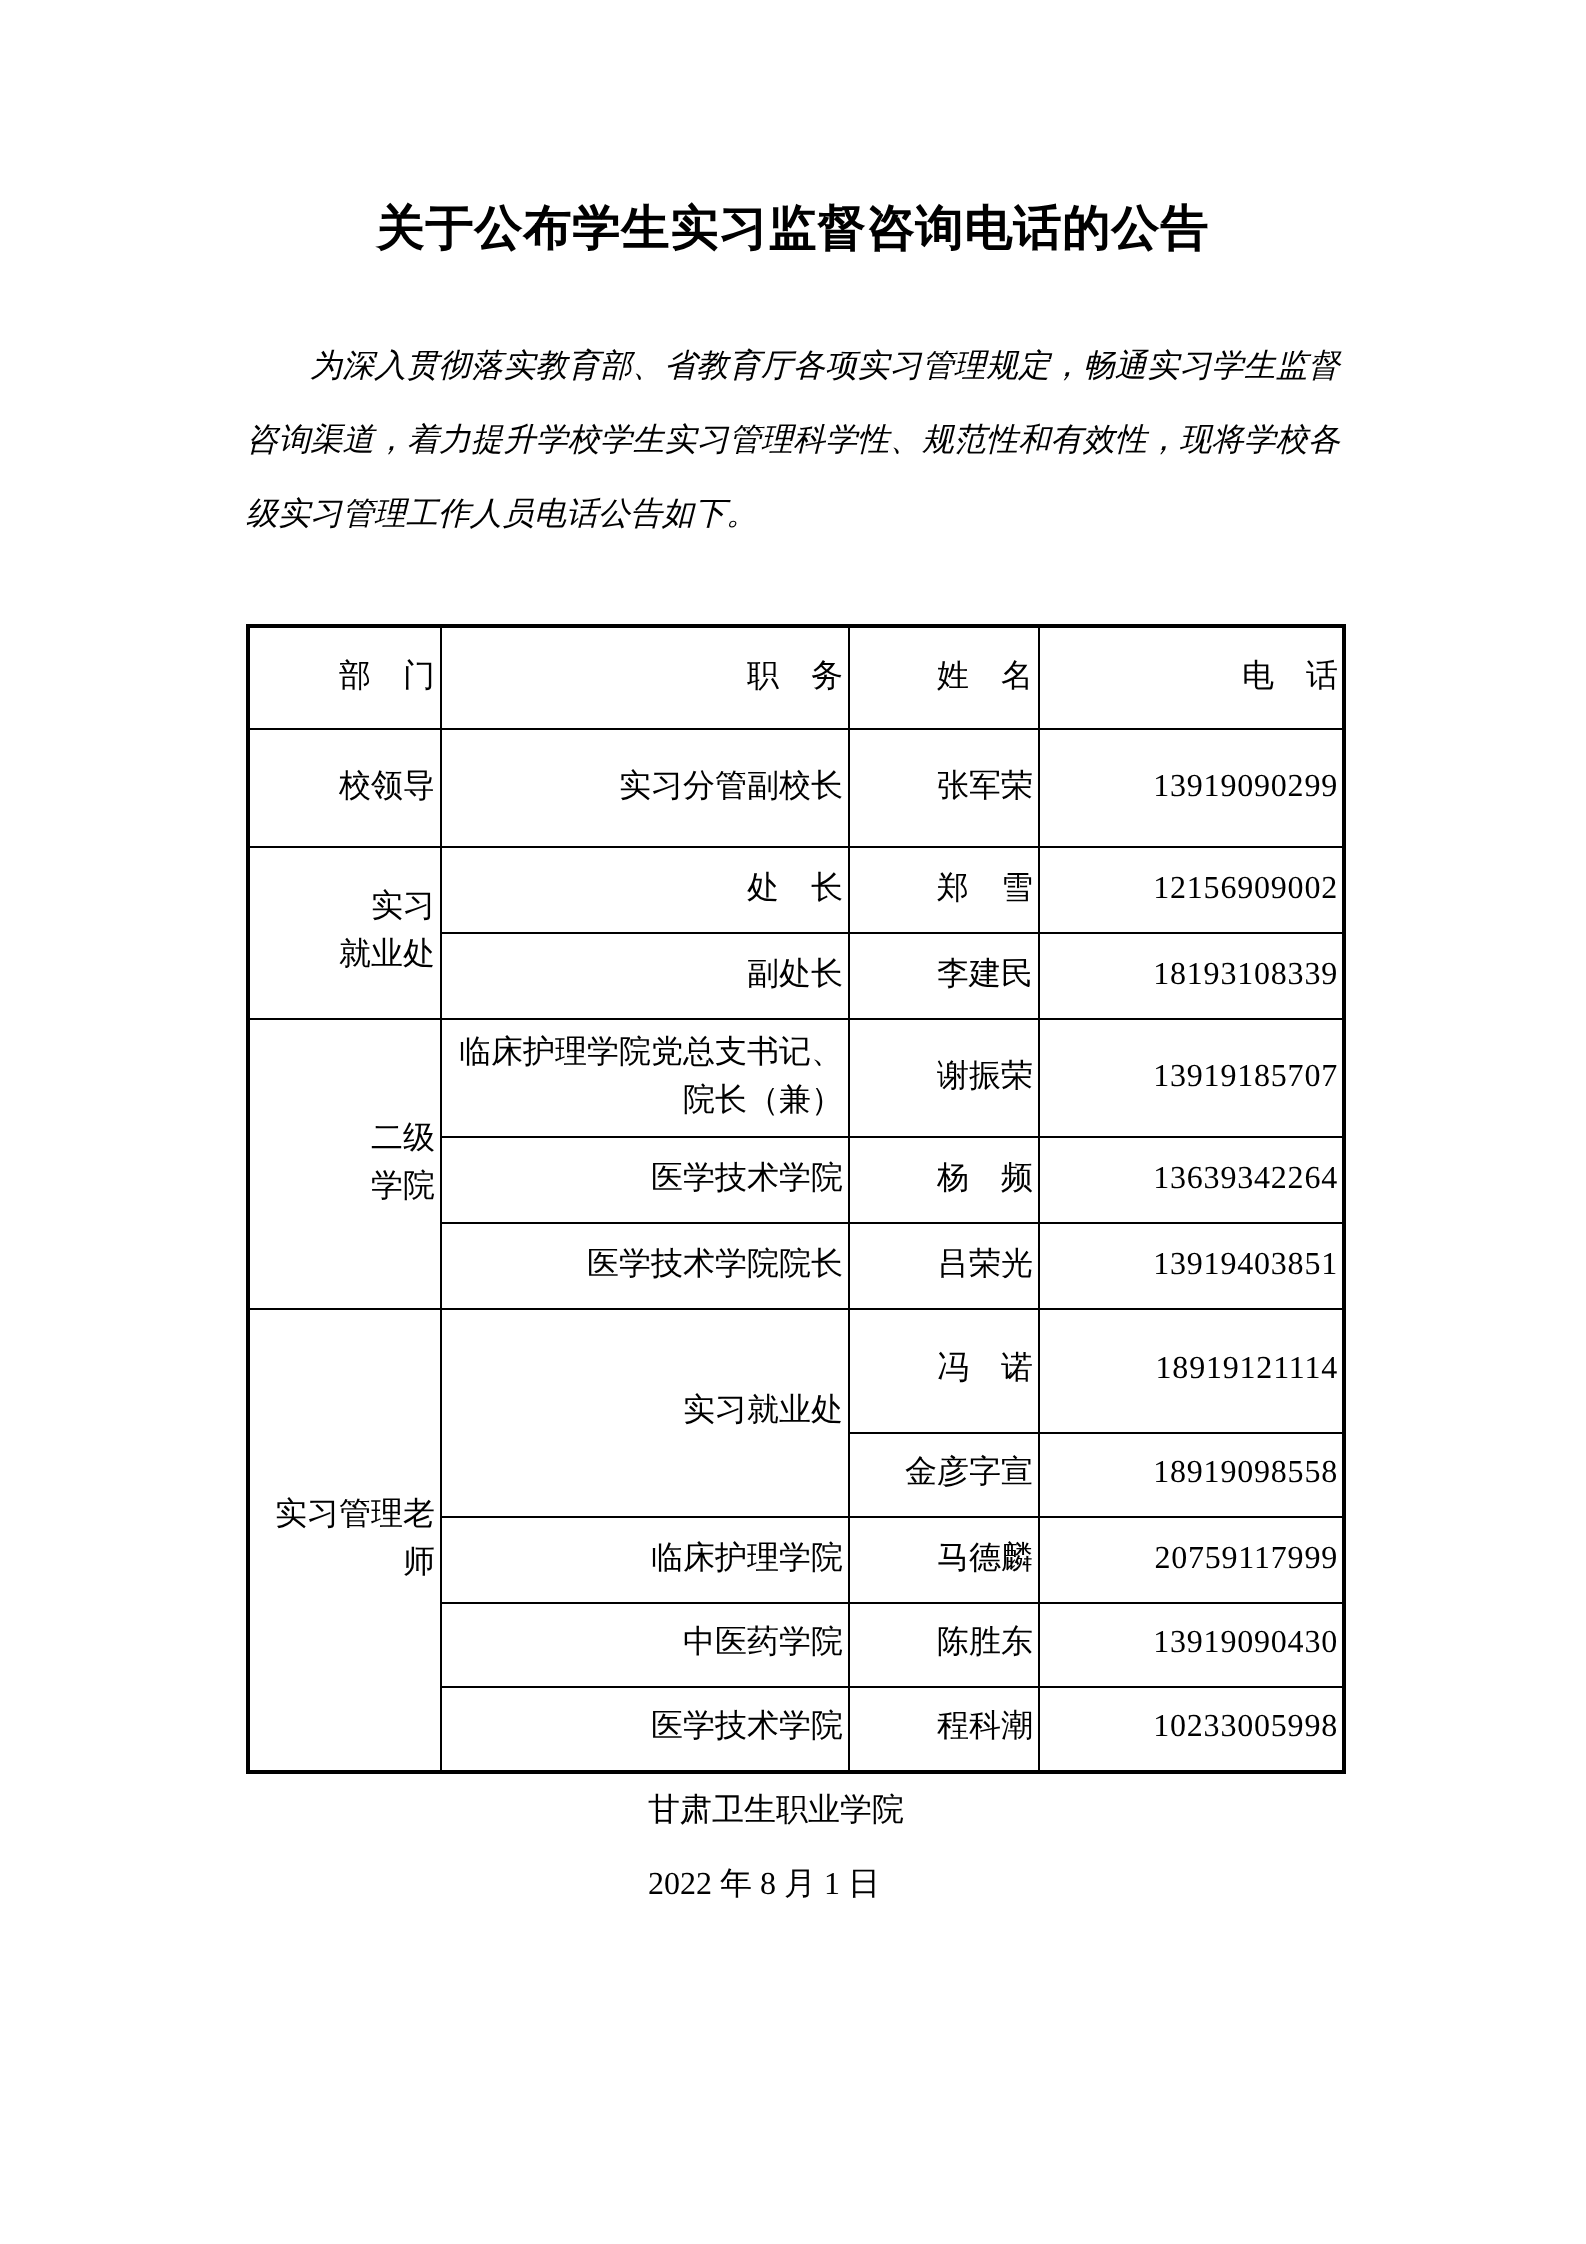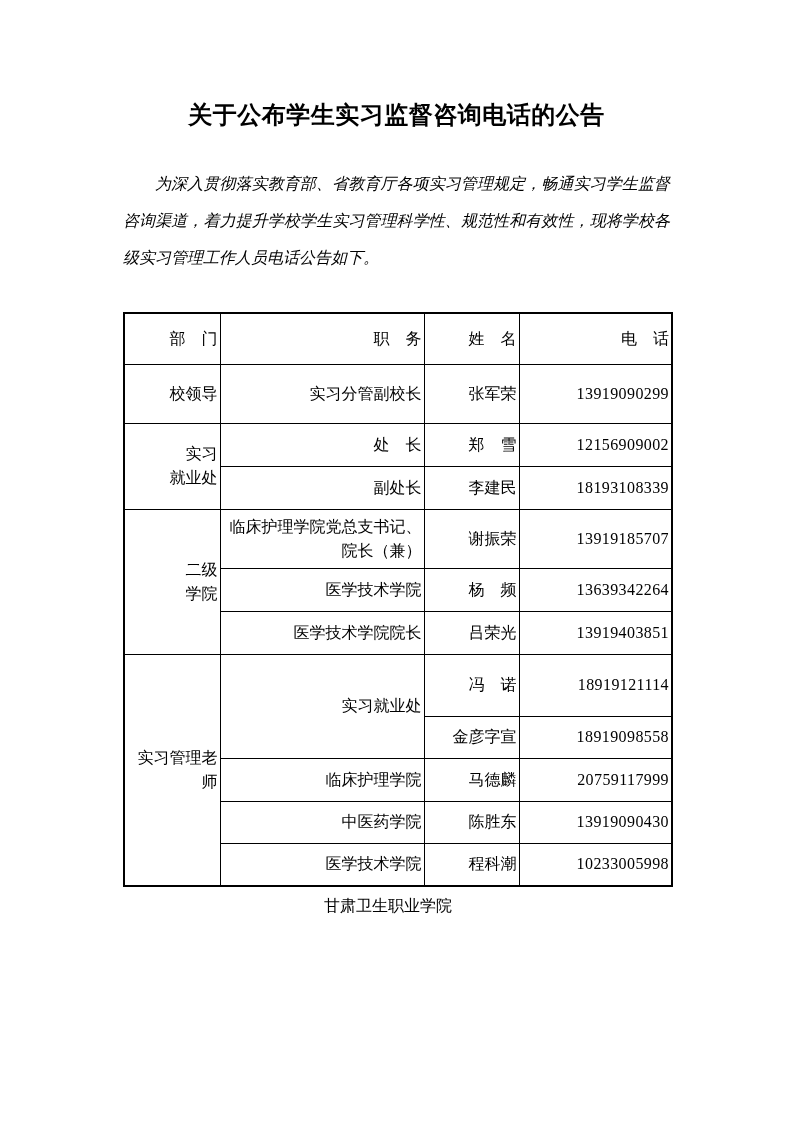--- a/index.html
+++ b/index.html
@@ -156,15 +156,16 @@
         <td>医学技术学院</td>
         <td>程科潮</td>
         <td class="phone-cell">10233005998</td>
       </tr>
     </tbody>
   </table>
 
 
   <div class="doc-signature-block">
     <div>甘肃卫生职业学院</div>
+    <div>2022 年 8 月 1 日</div>
   </div>
 
 </div>
 
 </body></html>

